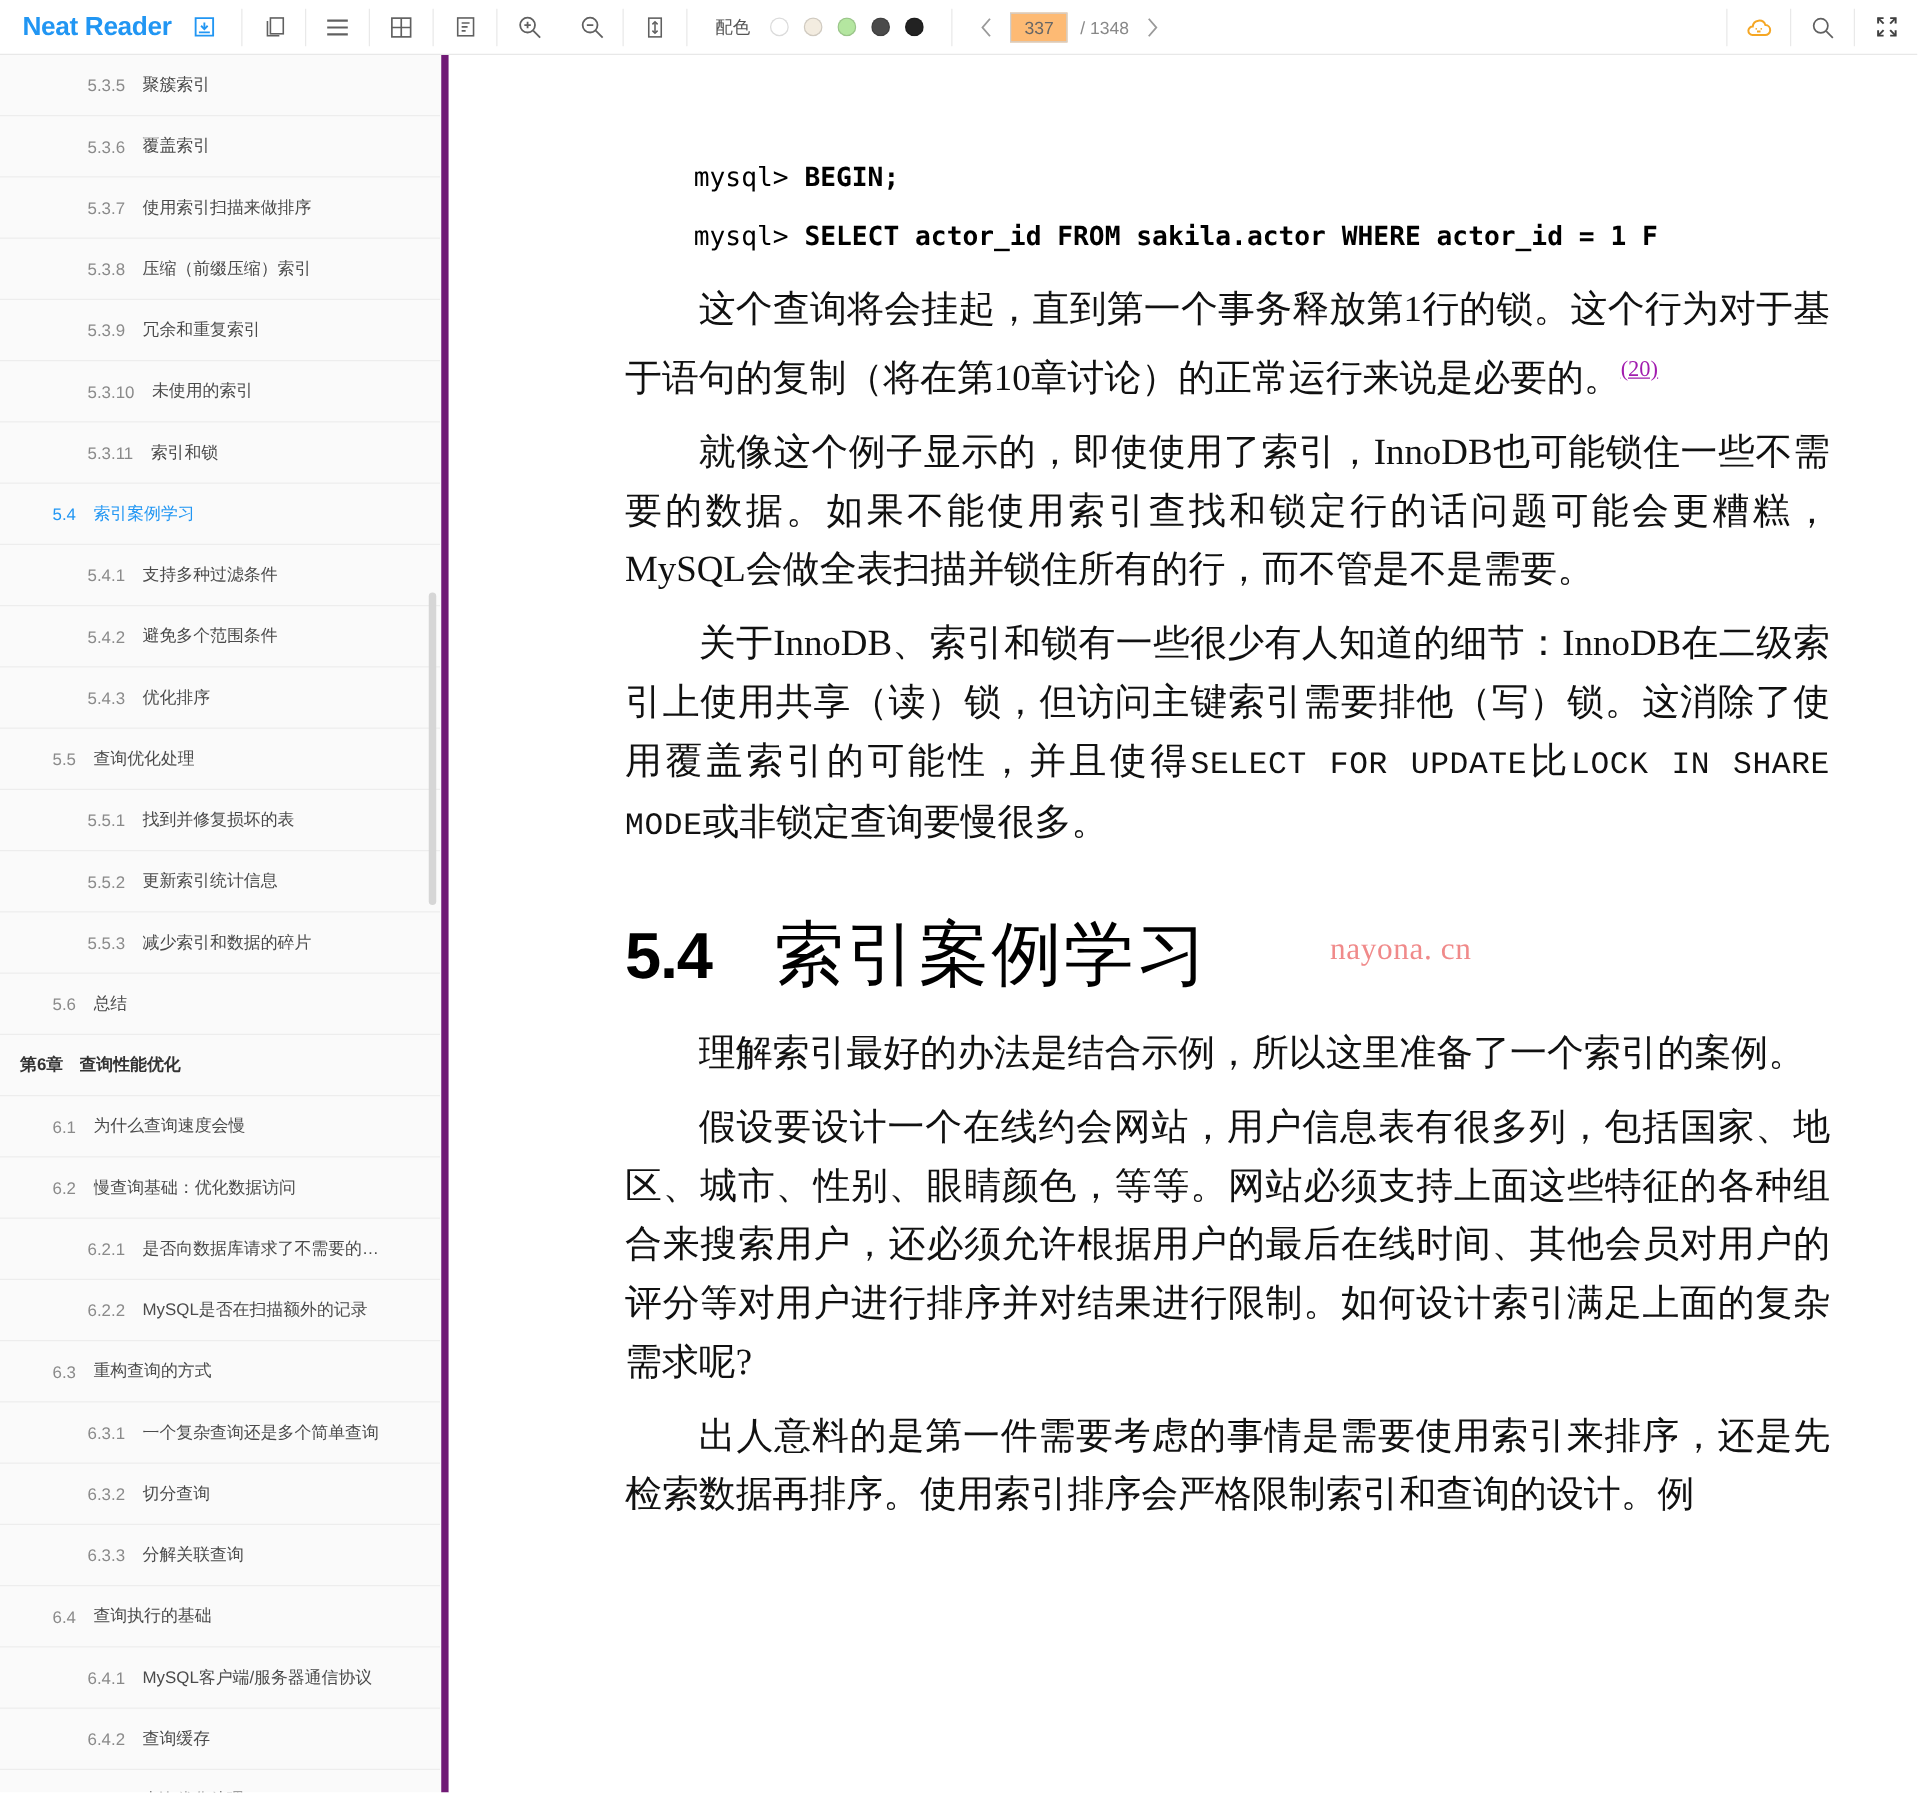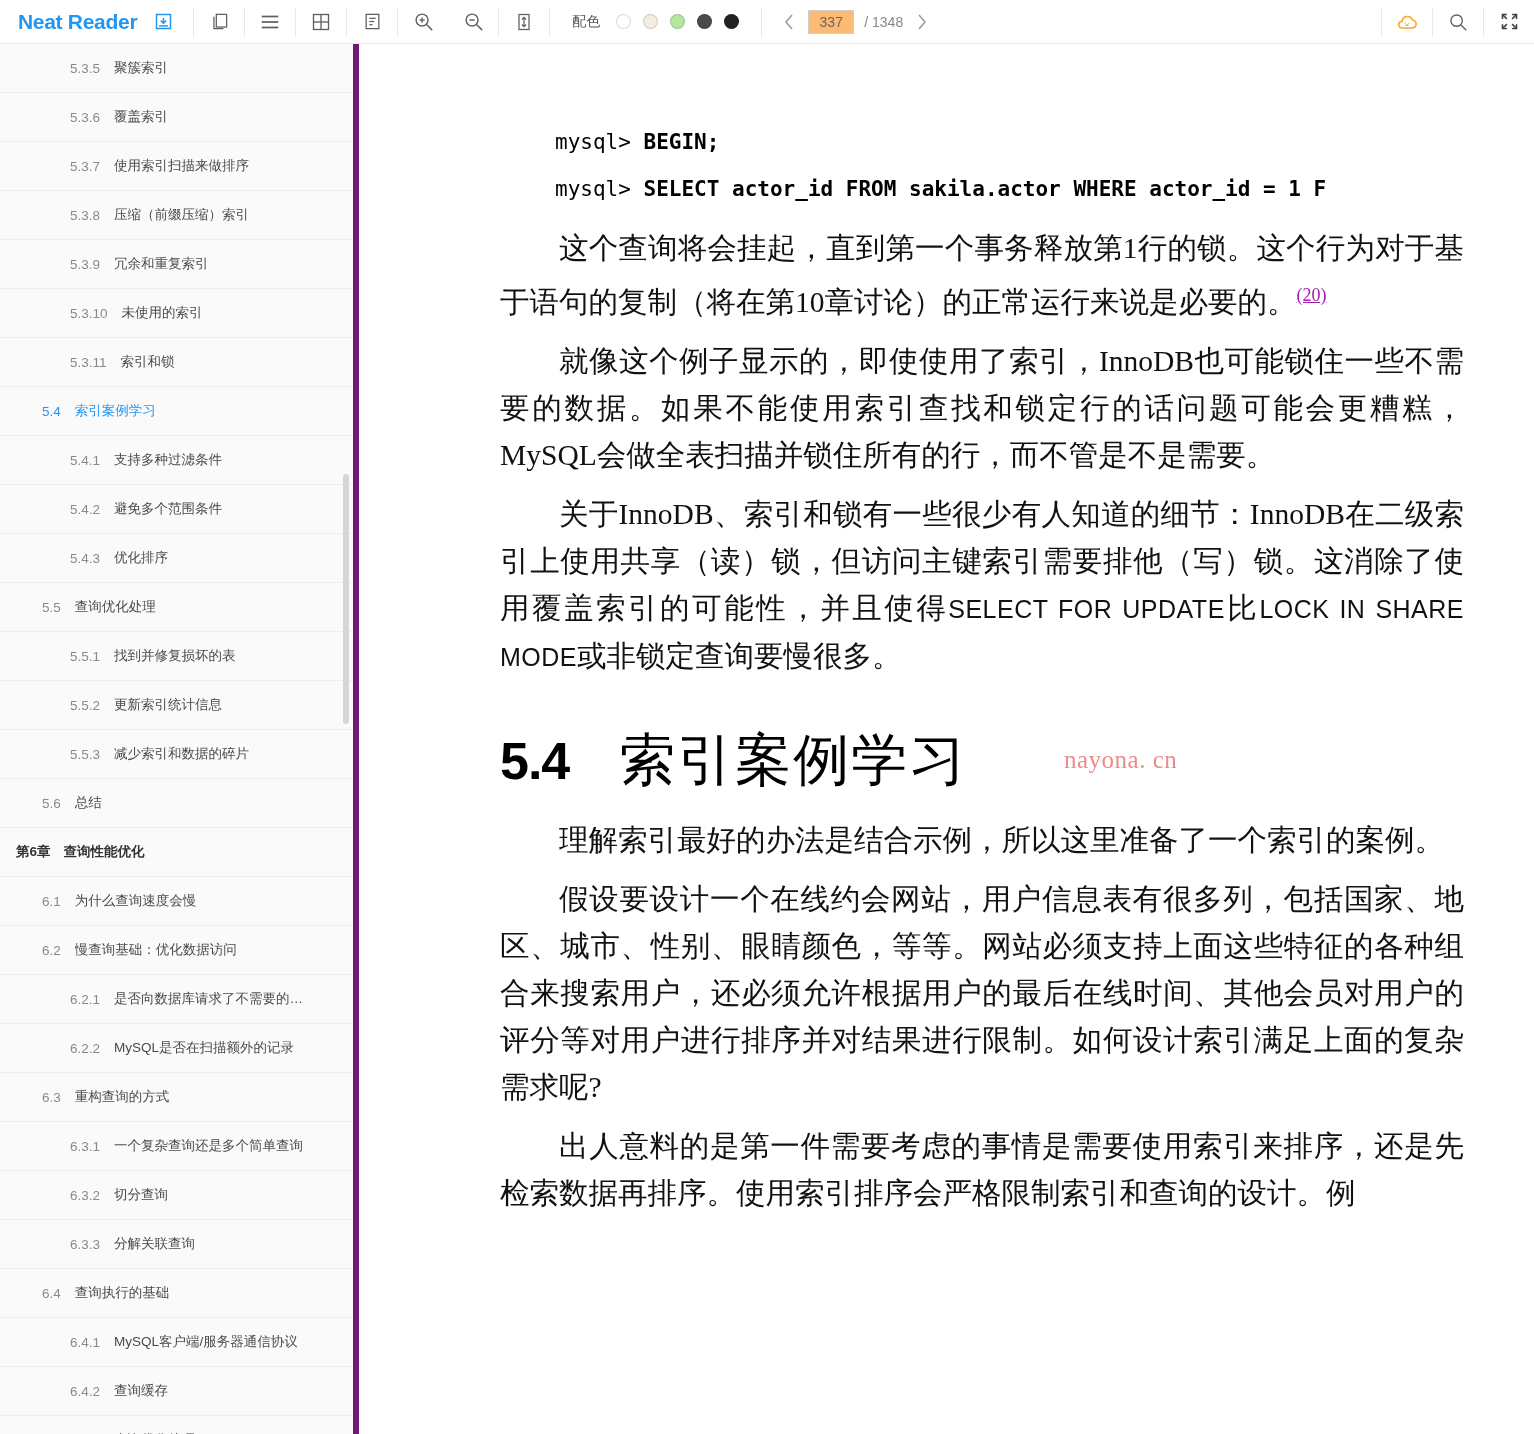--- a/index.html
+++ b/index.html
@@ -205,21 +205,21 @@
     font-family: "Liberation Serif", "DejaVu Serif", serif;
     font-size: 29.5px;
     line-height: 47px;
     color: #111;
     text-indent: 2em;
     margin-top: 12px;
     text-align: justify;
     text-justify: inter-ideograph;
   }
   .mono-in {
-    font-family: Liberation Sans, sans-serif;
+    font-family: Liberation Mono, monospace;
     font-size: 25px;
     letter-spacing: 0.5px;
   }
   .fnote {
     color: #a21caf;
     text-decoration: underline;
     font-size: 18px;
     vertical-align: super;
     cursor: pointer;
     font-family: "Liberation Serif", serif;

